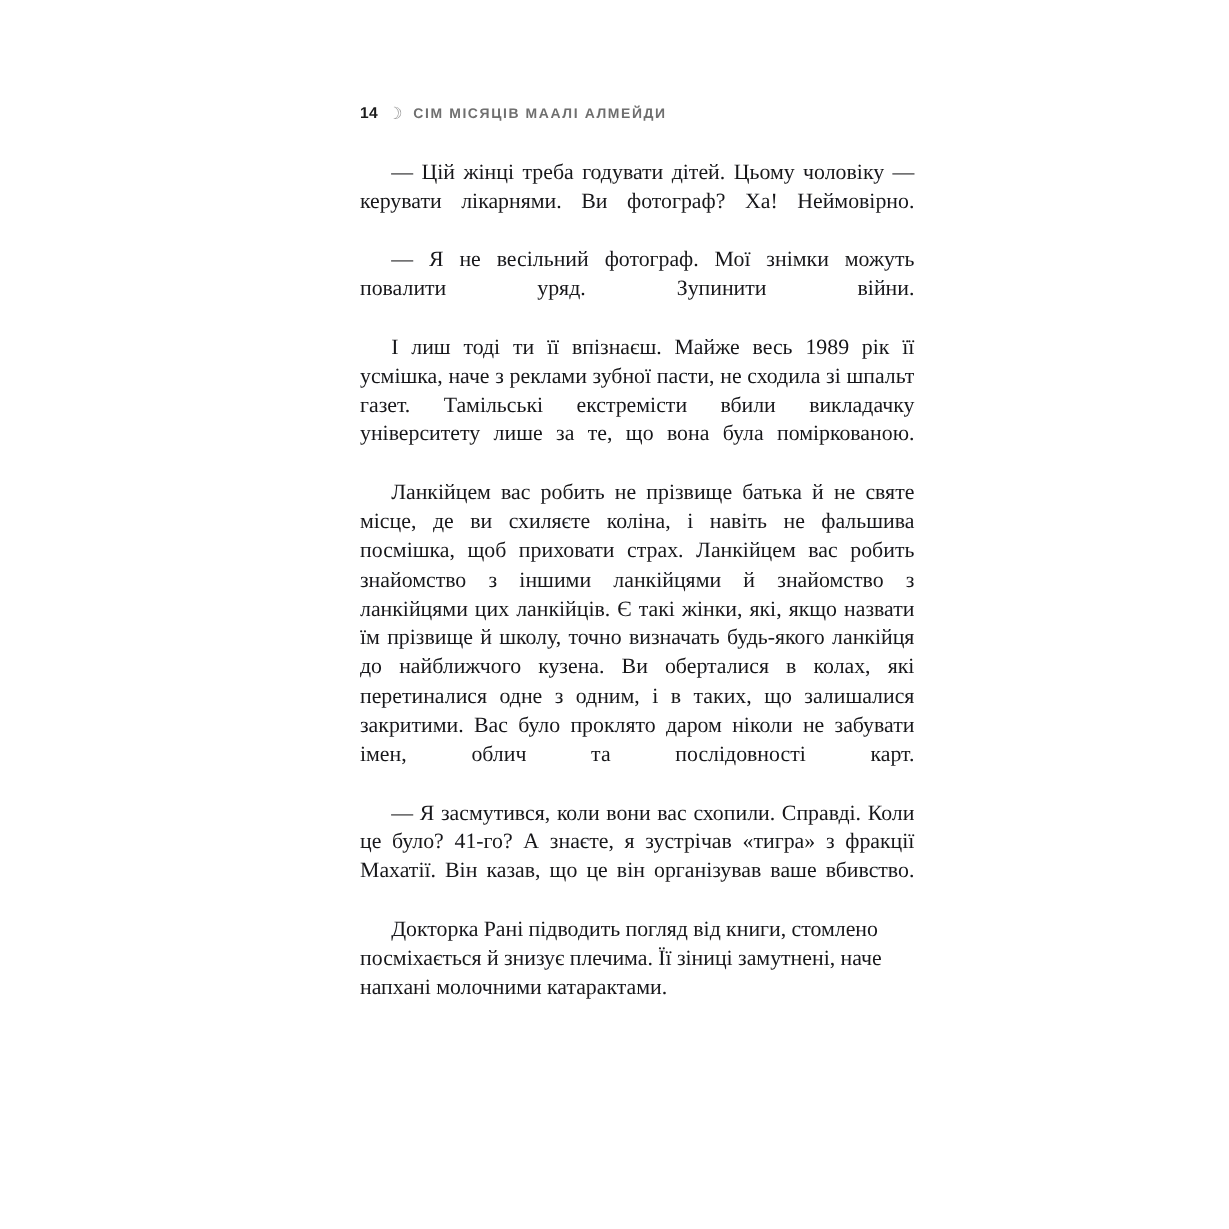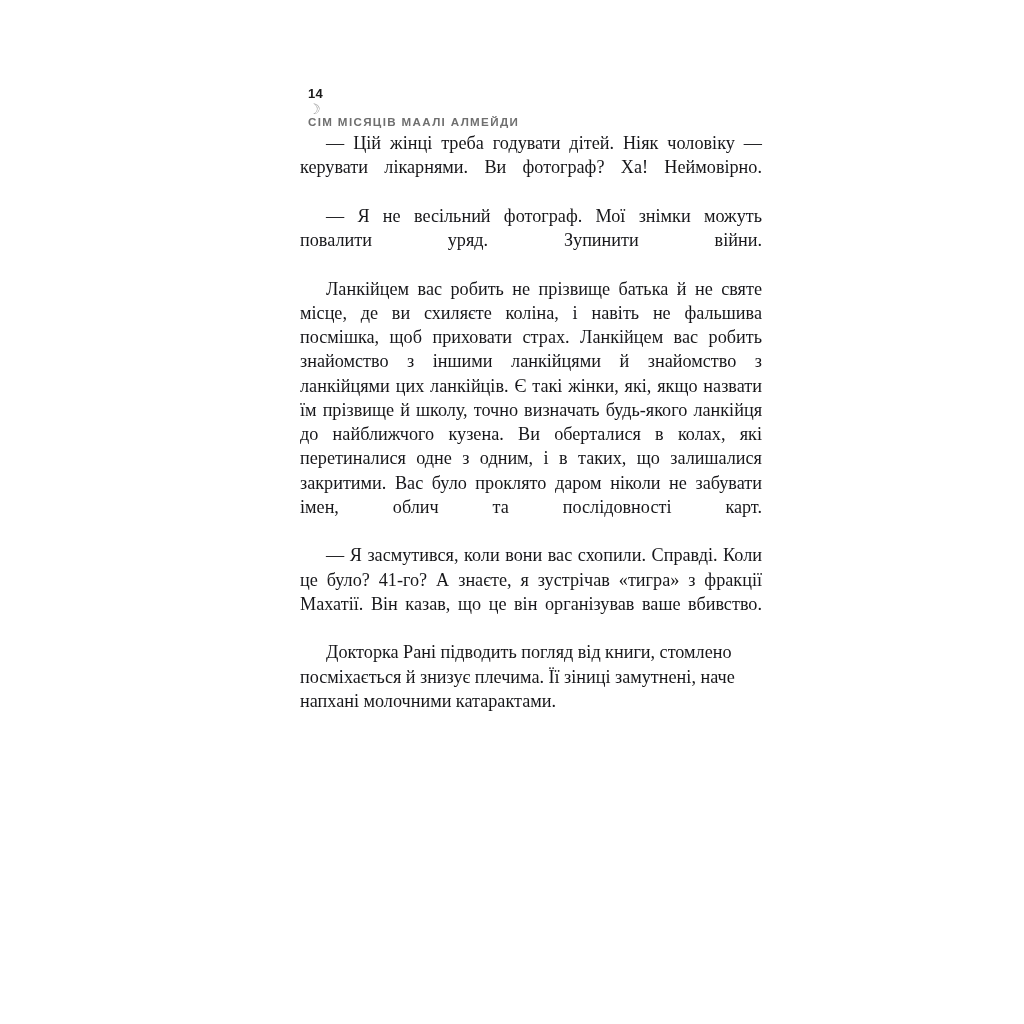--- a/index.html
+++ b/index.html
@@ -28,21 +28,20 @@
   .running-head {
     position: absolute;
     left: 300px;
     top: 86px;
     width: 462px;
     display: flex;
     align-items: baseline;
     gap: 0;
     font-family: "Liberation Sans", "DejaVu Sans", sans-serif;
     white-space: nowrap;
-    flex-direction: column;
   }
   .folio {
     font-size: 13px;
     font-weight: 700;
     color: #1b1b1b;
     letter-spacing: 0.2px;
   }
   .head-moon {
     font-size: 14px;
     color: #9a9a9a;
@@ -94,20 +93,21 @@
 
 <div class="page">
 
   <div class="running-head">
     <span class="folio">14</span>
     <span class="head-moon">☽</span>
     <span class="head-title">Сім місяців Маалі Алмейди</span>
   </div>
 
   <div class="textblock">
-    <p>— Цій жінці треба годувати дітей. Ніяк чоловіку — керувати лікарнями. Ви фотограф? Ха! Неймовірно.</p>
+    <p>— Цій жінці треба годувати дітей. Цьому чоловіку — керувати лікарнями. Ви фотограф? Ха! Неймовірно.</p>
     <p>— Я не весільний фотограф. Мої знімки можуть повалити уряд. Зупинити війни.</p>
+    <p>І лиш тоді ти її впізнаєш. Майже весь 1989 рік її усмішка, наче з реклами зубної пасти, не сходила зі шпальт газет. Тамільські екстремісти вбили викладачку університету лише за те, що вона була поміркованою.</p>
     <p>Ланкійцем вас робить не прізвище батька й не святе місце, де ви схиляєте коліна, і навіть не фальшива посмішка, щоб приховати страх. Ланкійцем вас робить знайомство з іншими ланкійцями й знайомство з ланкійцями цих ланкійців. Є такі жінки, які, якщо назвати їм прізвище й школу, точно визначать будь-якого ланкійця до найближчого кузена. Ви оберталися в колах, які перетиналися одне з одним, і в таких, що залишалися закритими. Вас було проклято даром ніколи не забувати імен, облич та послідовності карт.</p>
     <p>— Я засмутився, коли вони вас схопили. Справді. Коли це було? 41-го? А знаєте, я зустрічав «тигра» з фракції Махатії. Він казав, що це він організував ваше вбивство.</p>
     <p>Докторка Рані підводить погляд від книги, стомлено посміхається й знизує плечима. Її зіниці замутнені, наче напхані молочними катарактами.</p>
   </div>
 
 </div>
 
 </body></html>

